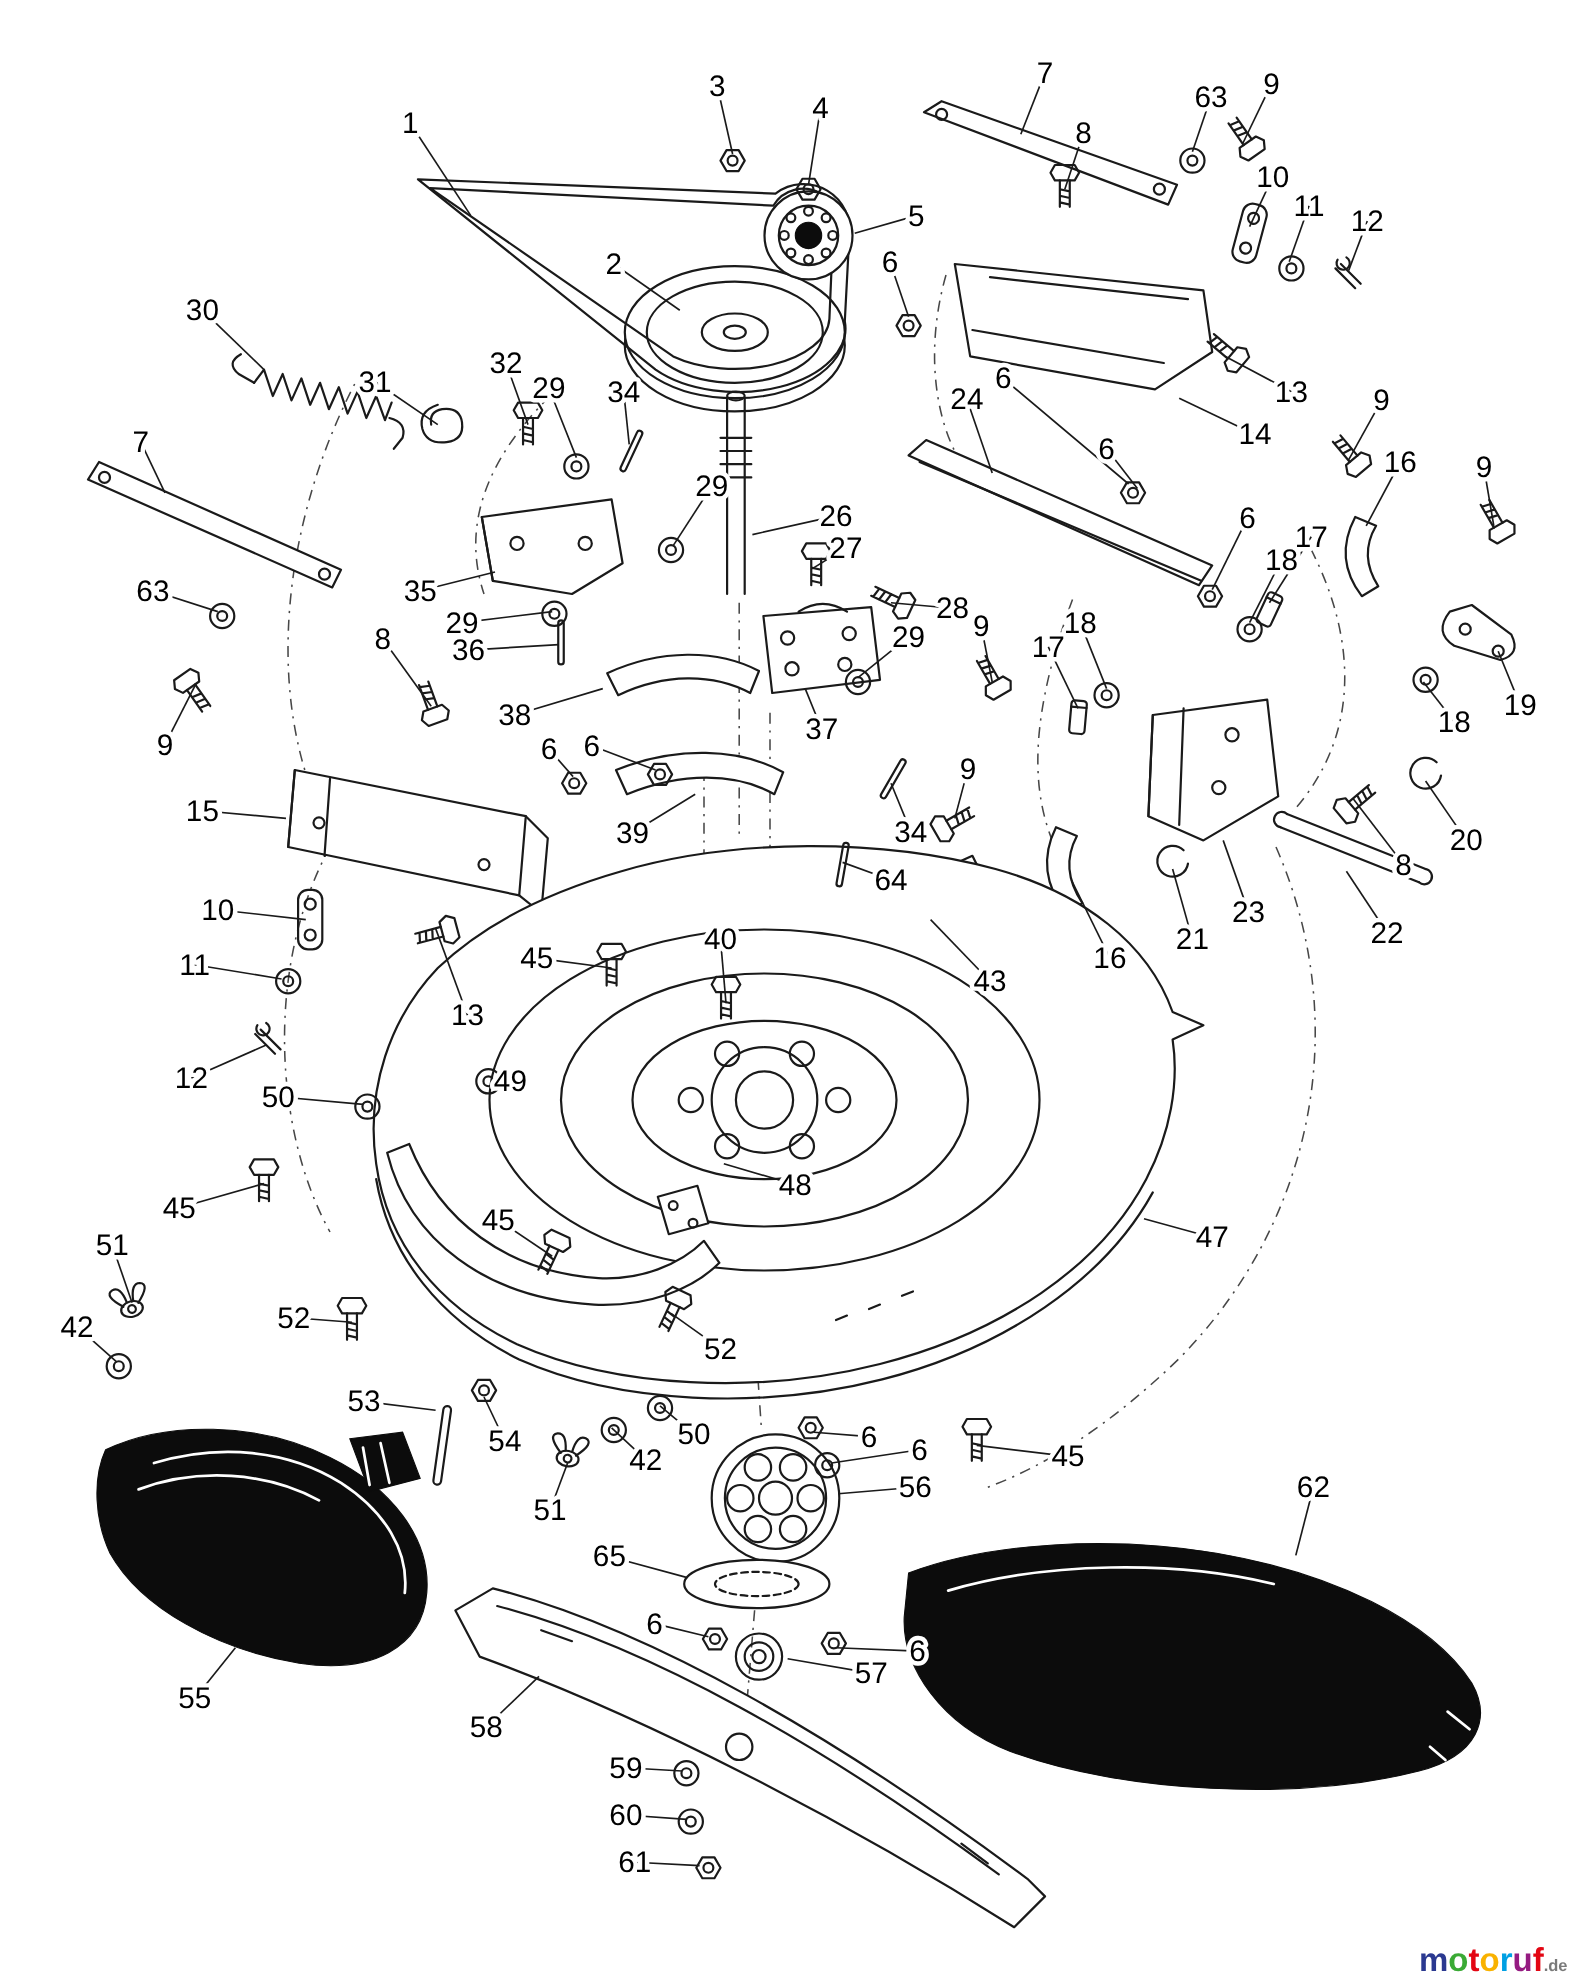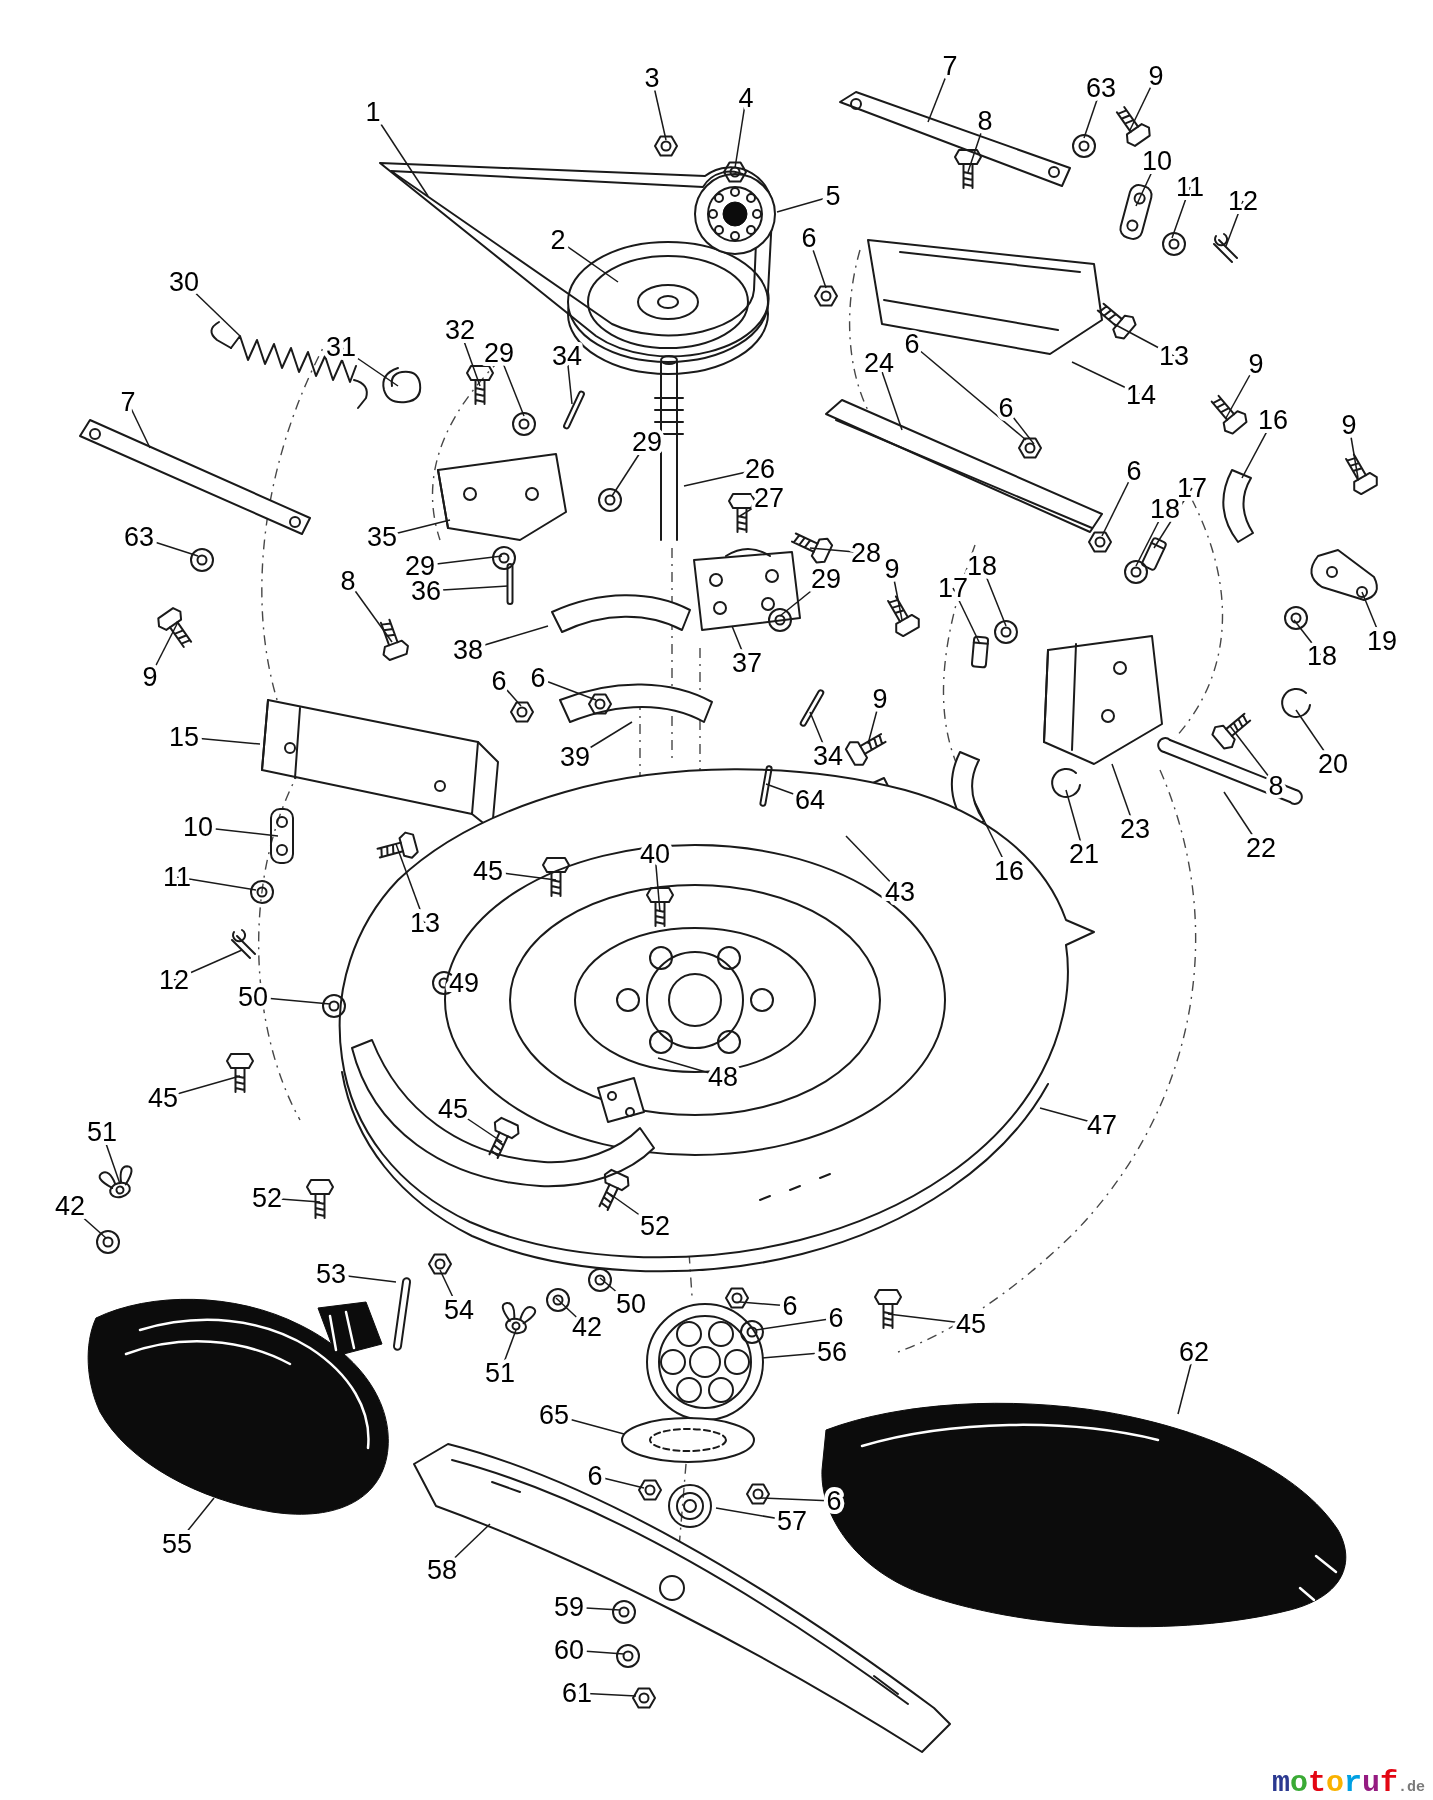--- a/index.html
+++ b/index.html
@@ -7,21 +7,21 @@
   body{width:1433px;height:1800px;position:relative;overflow:hidden;font-family:"Liberation Sans",sans-serif;}
   svg{position:absolute;left:0;top:0;}
   .ln{fill:none;stroke:#1a1a1a;stroke-width:2;stroke-linecap:round;stroke-linejoin:round;}
   .lnf{fill:#ffffff;stroke:#1a1a1a;stroke-width:2;stroke-linejoin:round;}
   .blk{fill:#0c0c0c;stroke:#0c0c0c;stroke-width:1;}
   .wln{fill:none;stroke:#ffffff;stroke-width:2.5;stroke-linecap:round;}
   .dash path{fill:none;stroke:#474747;stroke-width:1.4;stroke-dasharray:10 6 2 6;}
   .leader{stroke:#1a1a1a;stroke-width:1.5;}
   .callout{font:27px "Liberation Sans",sans-serif;fill:#000;text-anchor:middle;dominant-baseline:central;
            paint-order:stroke;stroke:#fff;stroke-width:8px;stroke-linejoin:round;}
-  .watermark{position:absolute;right:8px;bottom:2px;font-family:Liberation Mono, monospace;
+  .watermark{position:absolute;right:8px;bottom:2px;font-family:Liberation Sans, sans-serif;
              font-weight:700;font-size:30px;line-height:1;letter-spacing:0;}
   .watermark .suffix{font-size:15px;font-weight:700;}
 </style>
 </head>
 <body>
 
 <svg width="1433" height="1800" viewBox="0 0 1433 1800">
 
   <g class="dash">
     <path d="M330,335 C255,470 235,645 305,765"></path>

